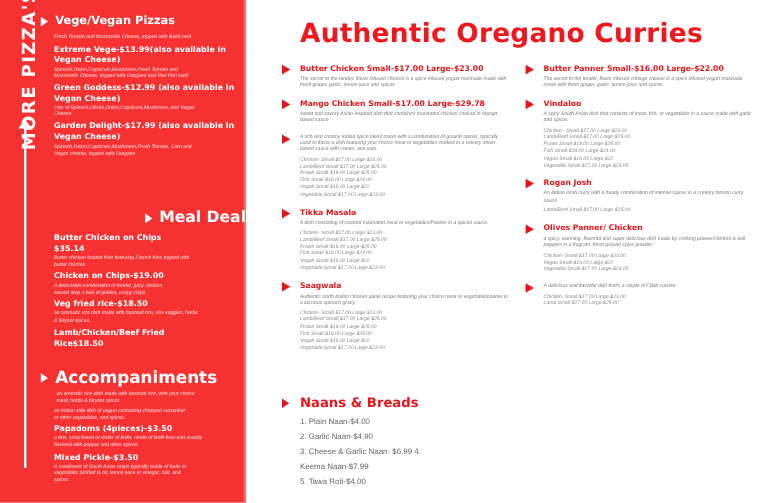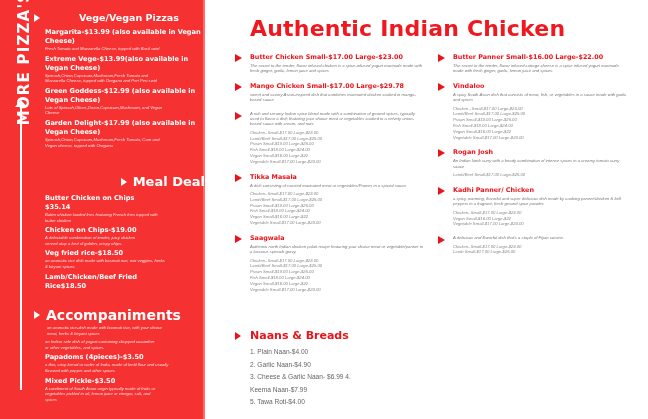--- a/index.html
+++ b/index.html
@@ -8,21 +8,21 @@
 
   
   #left { position:absolute; left:0; top:0; width:205px; height:419px; background:#f63131; border-right:2px solid #ff6b6b; color:#fff; }
   #vert { position:absolute; left:11px; top:14px; width:26px; height:88px; }
   #vert span { position:absolute; left:50%; top:50%; transform:translate(-50%,-50%) rotate(-90deg); white-space:nowrap; font-family:"DejaVu Sans", sans-serif; font-weight:bold; font-size:15px; letter-spacing:1.2px; color:#fff; }
   #arrow-line { position:absolute; left:20px; top:104px; width:2px; height:286px; background:#fff; }
   #arrow-head { position:absolute; left:15px; top:100px; width:0; height:0; border-left:6px solid transparent; border-right:6px solid transparent; border-bottom:7px solid #fff; }
   .lsec { position:absolute; left:34px; }
   .lhead { display:flex; align-items:center; font-family:"DejaVu Sans", sans-serif; font-weight:bold; color:#fff; }
   .lhead .tri { width:0; height:0; border-top:4px solid transparent; border-bottom:4px solid transparent; border-left:6px solid #fff; margin-right:6px; }
-  .lhead.small { font-size:9.5px;gap:33px; }
+  .lhead.small { font-size:9.5px; }
   .lhead.big { font-size:13px; }
   .litem-title { font-family:"DejaVu Sans", sans-serif; font-weight:bold; font-size:6.6px; line-height:9px; color:#fff; margin-left:11px; width:160px; }
   .litem-desc { font-size:4.2px; font-style:italic; line-height:5.6px; color:#ffe0e0; margin-left:11px; width:120px; margin-bottom:3px; }
 
   
   #title { position:absolute; left:250px; top:16px; font-family:"DejaVu Sans", sans-serif; font-weight:bold; font-size:22px; color:#f0171e; letter-spacing:0.2px; }
   .col { position:absolute; top:53px; width:190px; }
   .dish { position:relative; margin-bottom:8px; padding-left:15px; }
   .dish .rtri { position:absolute; left:0; top:1px; width:0; height:0; border-top:4px solid transparent; border-bottom:4px solid transparent; border-left:7px solid #e8141a; }
   .dish-title { font-family:"DejaVu Sans", sans-serif; font-weight:bold; font-size:6.4px; color:#e8141a; line-height:8px; margin-bottom:2px; }
@@ -43,21 +43,20 @@
       <span>MORE PIZZA'S</span>
     </div>
   <div id="arrow-head"></div>
   <div id="arrow-line"></div>
 
   <div class="lsec" style="top:12px;">
     <div class="lhead small" style="margin-bottom:5px;">
         <span class="tri"></span>
         <span>Vege/Vegan Pizzas</span>
       </div>
-    <div class="litem-title">Margarita-$13.99 (also available in Vegan Cheese)</div>
     <div class="litem-desc">Fresh Tomato and Mozzarella Cheese, topped with Basil swirl</div>
     <div class="litem-title">Extreme Vege-$13.99(also available in Vegan Cheese)</div>
     <div class="litem-desc">Spinach,Onion,Capsicum,Mushroom,Fresh Tomato and Mozzarella Cheese, topped with Oregano and Peri Peri swirl</div>
     <div class="litem-title">Green Goddess-$12.99 (also available in Vegan Cheese)</div>
     <div class="litem-desc">Lots of Spinach,Olives,Onion,Capsicum,Mushroom, and Vegan Cheese</div>
     <div class="litem-title">Garden Delight-$17.99 (also available in Vegan Cheese)</div>
     <div class="litem-desc">Spinach,Onion,Capsicum,Mushroom,Fresh Tomato, Corn and Vegan cheese, topped with Oregano</div>
   </div>
 
   <div class="lsec" style="top:174px;">
@@ -81,21 +80,21 @@
       </div>
     <div class="litem-desc" style="margin-left:13px">an aromatic rice-dish made with basmati rice, with your choice meat, herbs &amp; biryani spices</div>
     <div class="litem-desc" style="width:110px">an Indian side dish of yogurt containing chopped cucumber or other vegetables, and spices.</div>
     <div class="litem-title">Papadoms (4pieces)-$3.50</div>
     <div class="litem-desc" style="width:125px">a thin, crisp bread or wafer of India, made of lentil flour and usually flavored with pepper and other spices.</div>
     <div class="litem-title">Mixed Pickle-$3.50</div>
     <div class="litem-desc" style="width:115px">A condiment of South Asian origin typically made of fruits or vegetables pickled in oil, lemon juice or vinegar, salt, and spices</div>
   </div>
 </div>
 
-<div id="title">Authentic Indian Chicken</div>
+<div id="title">Authentic Oregano Curries</div>
 
 <div class="col" style="left:235px;">
   <div class="dish">
     <span class="rtri"></span>
     <div class="dish-title">Butter Chicken Small-$17.00 Large-$23.00</div>
     <div class="dish-desc">The secret to the tender, flavor infused chicken is a spice-infused yogurt marinade made with fresh ginger, garlic, lemon juice and spices</div>
   </div>
   <div class="dish">
     <span class="rtri"></span>
     <div class="dish-title">Mango Chicken Small-$17.00 Large-$29.78</div>
@@ -153,21 +152,21 @@
     <div class="dish-price">Vegetable Small-$17.00 Large-$23.00</div>
   </div>
   <div class="dish">
     <span class="rtri"></span>
     <div class="dish-title">Rogan Josh</div>
     <div class="dish-desc">An Indian lamb curry with a heady combination of intense spices in a creamy tomato curry sauce</div>
     <div class="dish-price">Lamb/Beef Small-$17.00 Large-$25.00</div>
   </div>
   <div class="dish">
     <span class="rtri"></span>
-    <div class="dish-title">Kadhi Panner/ Chicken</div>
+    <div class="dish-title">Olives Panner/ Chicken</div>
     <div class="dish-desc">a spicy, warming, flavorful and super delicious dish made by cooking paneer/chicken &amp; bell peppers in a fragrant, fresh ground spice powder.</div>
     <div class="dish-price">Chicken- Small-$17.00 Large-$23.00</div>
     <div class="dish-price">Vegan Small-$16.00 Large-$22</div>
     <div class="dish-price">Vegetable Small-$17.00 Large-$23.00</div>
   </div>
   <div class="dish">
     <span class="rtri"></span>
     <div class="dish-desc">A delicious and flavorful dish that's a staple of Fijian cuisine.</div>
     <div class="dish-price">Chicken- Small-$17.00 Large-$23.00</div>
     <div class="dish-price">Lamb Small-$17.00 Large-$25.00</div>

